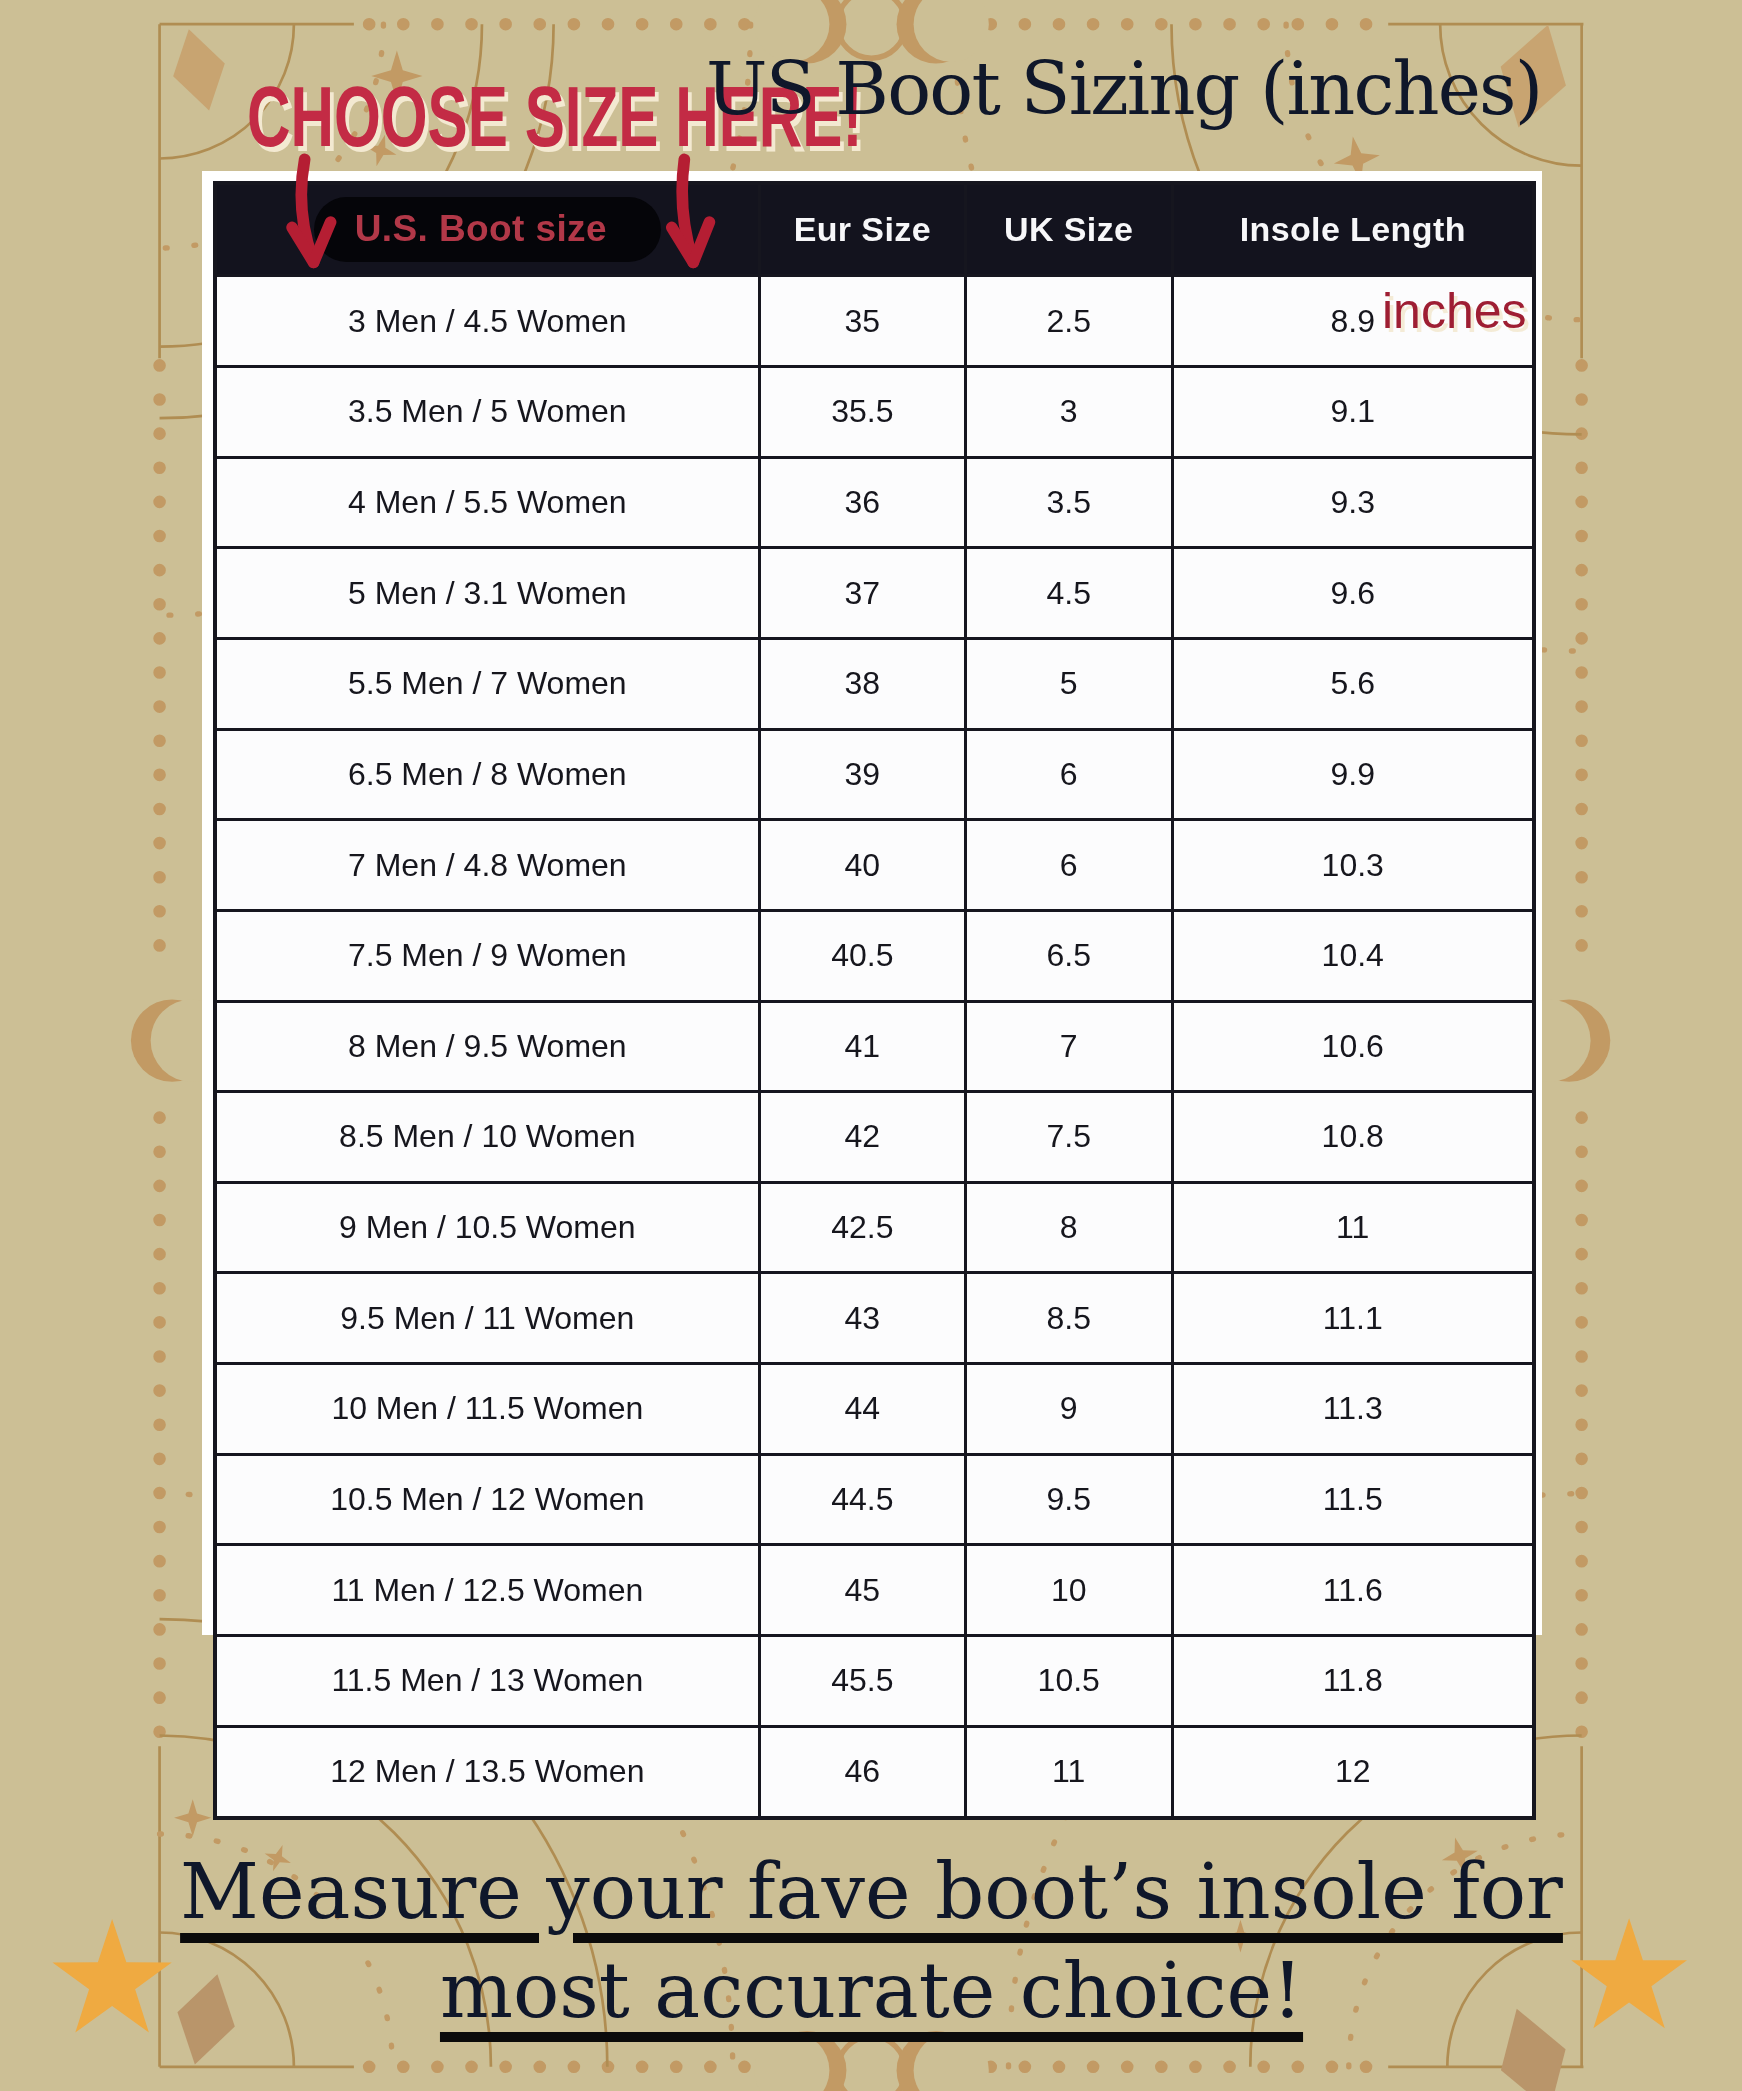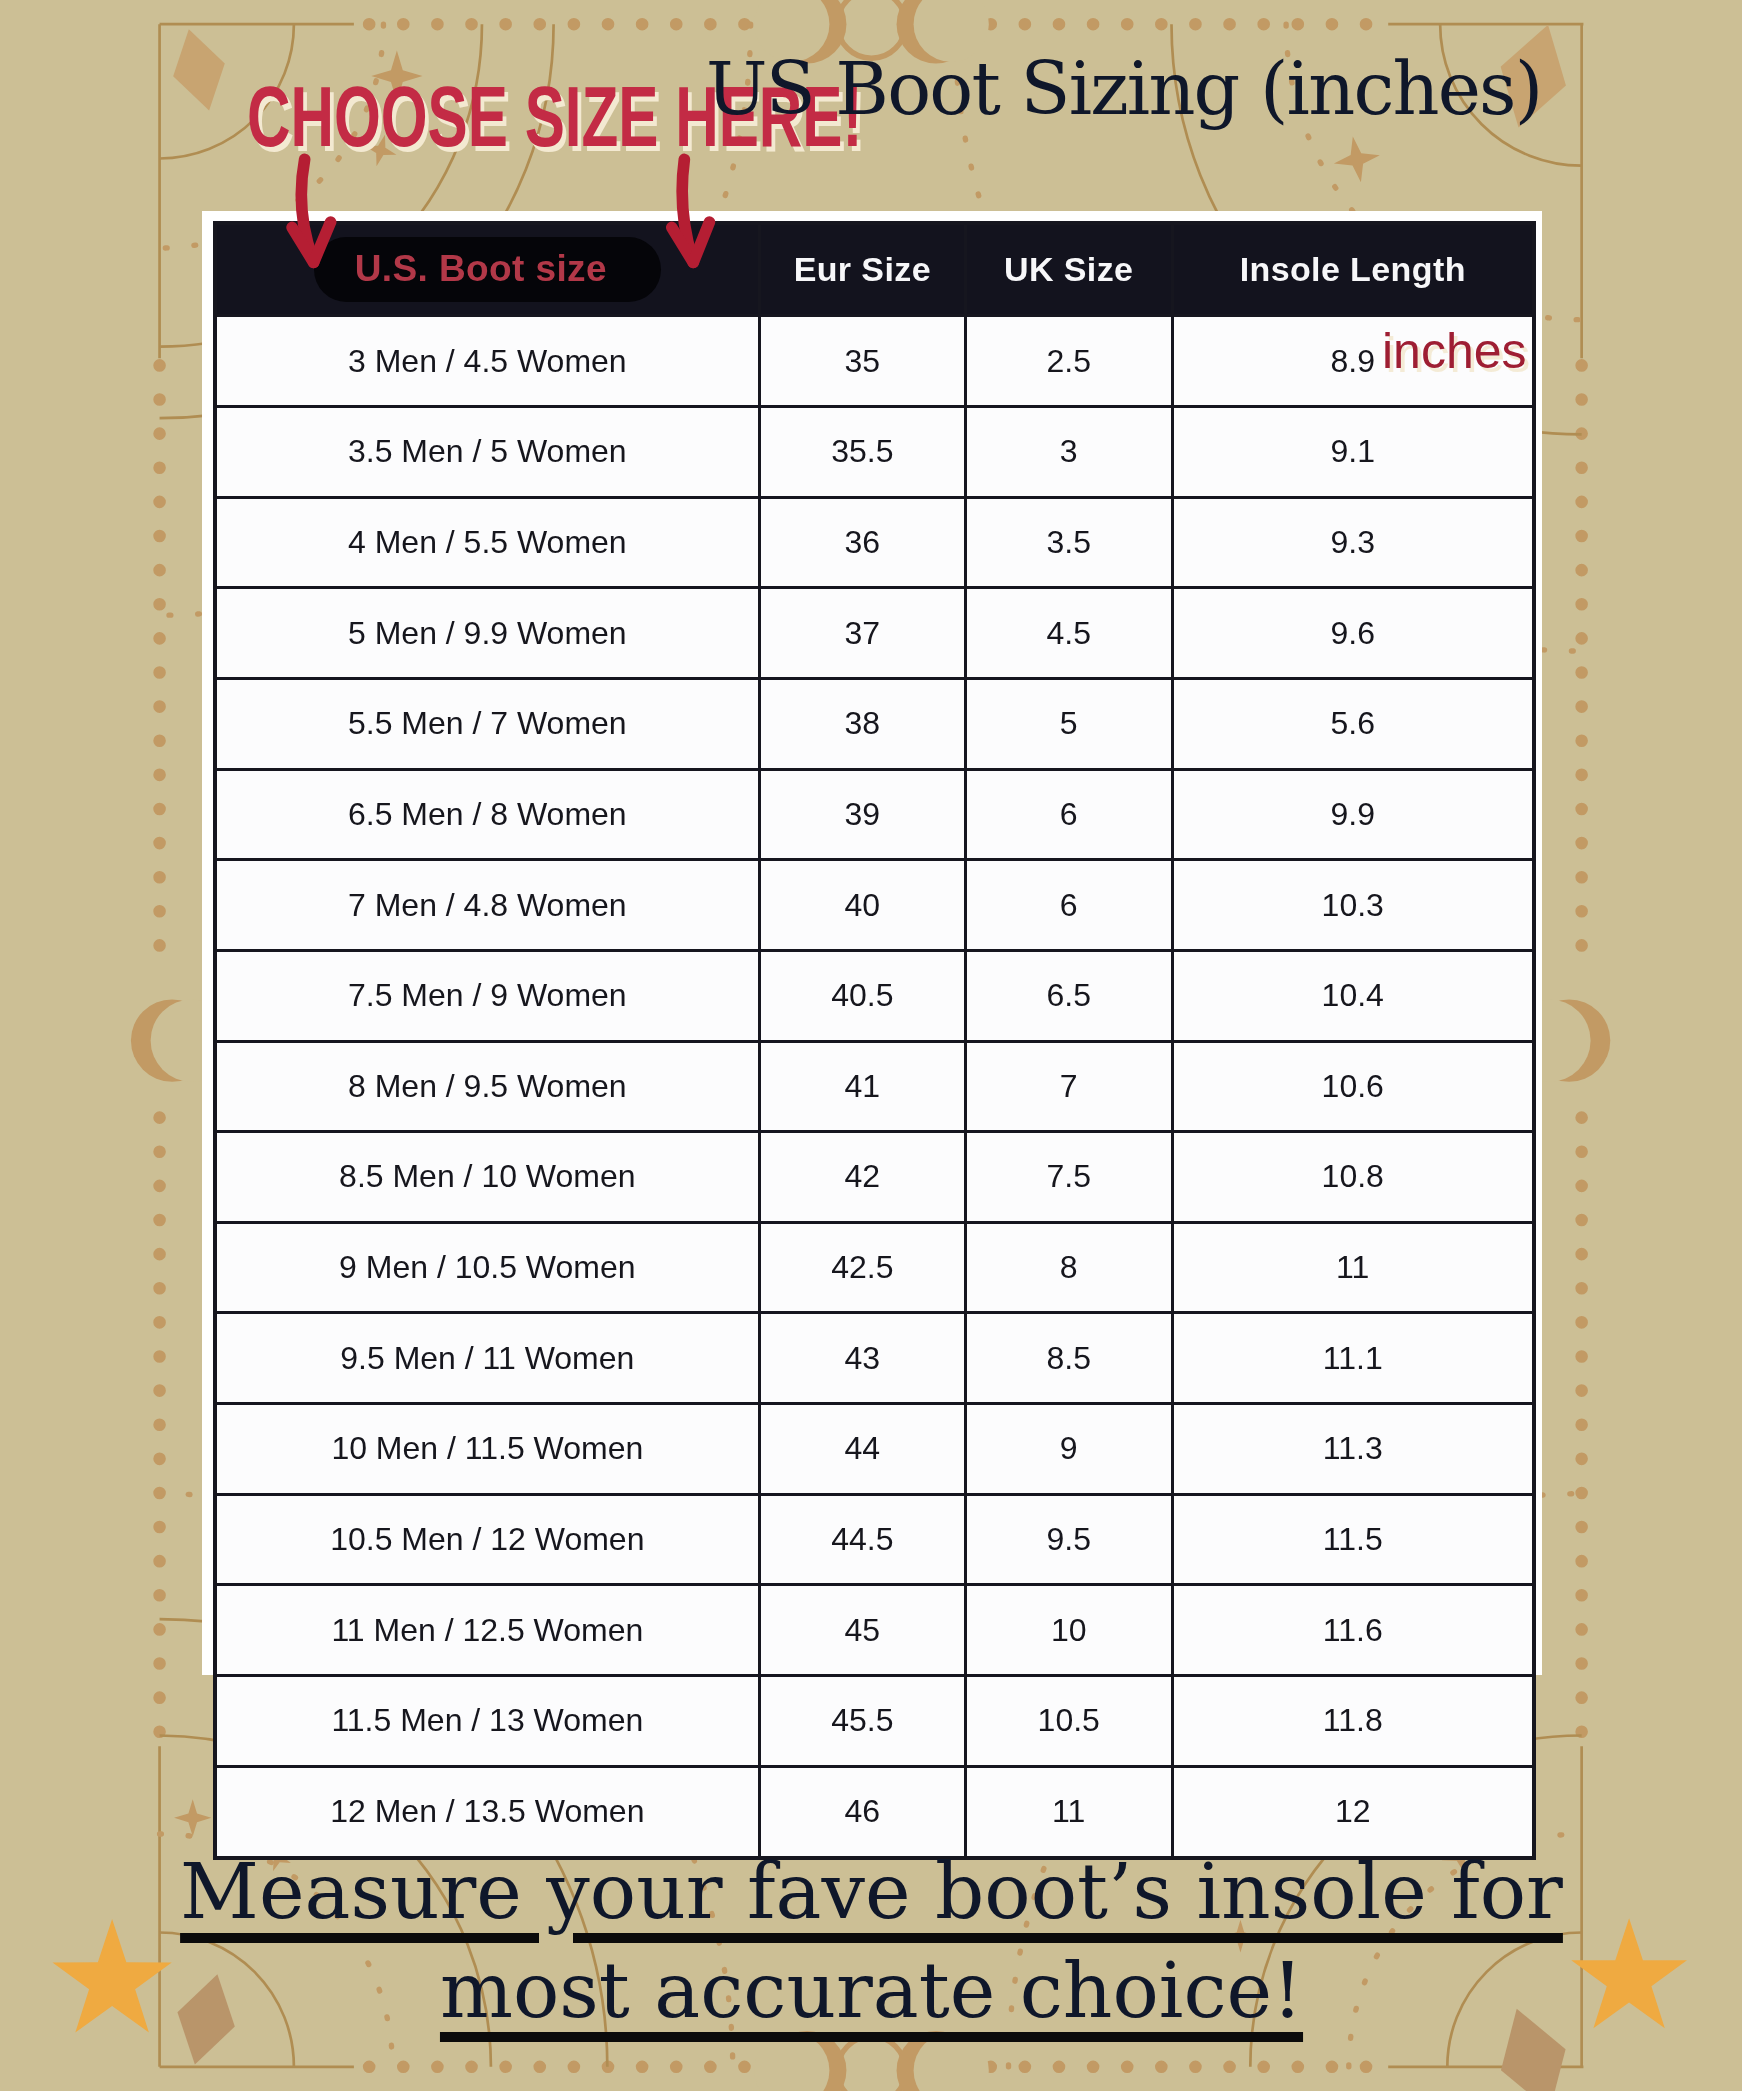--- a/index.html
+++ b/index.html
@@ -22,21 +22,21 @@
   }
   .main-title{
     position:absolute;left:706px;top:47px;z-index:20;
     font-family:"DejaVu Serif","Liberation Serif",serif;
     font-size:73px;line-height:1.15;color:#0f172a;
     letter-spacing:-1.8px;white-space:nowrap;
   }
   
   .card{
     position:absolute;left:202px;top:171px;width:1340px;height:1464px;
-    background:#ffffff;z-index:10;margin-top:40px;
+    background:#ffffff;z-index:10;
   }
   table.size-table{
     position:absolute;left:10.7px;top:9.9px;width:1323px;height:1639px;
     border-collapse:collapse;table-layout:fixed;
     background:#fcfcfd;
   }
   table.size-table th,table.size-table td{
     border:3.6px solid #16161f;text-align:center;vertical-align:middle;
     overflow:visible;
   }
@@ -216,21 +216,21 @@
           <td>3</td>
           <td>9.1</td>
         </tr>
         <tr>
           <td>4 Men / 5.5 Women</td>
           <td>36</td>
           <td>3.5</td>
           <td>9.3</td>
         </tr>
         <tr>
-          <td>5 Men / 9.9 Women</td>
+          <td>5 Men / 3.1 Women</td>
           <td>37</td>
           <td>4.5</td>
           <td>9.6</td>
         </tr>
         <tr>
           <td>5.5 Men / 7 Women</td>
           <td>38</td>
           <td>5</td>
           <td>5.6</td>
         </tr>

